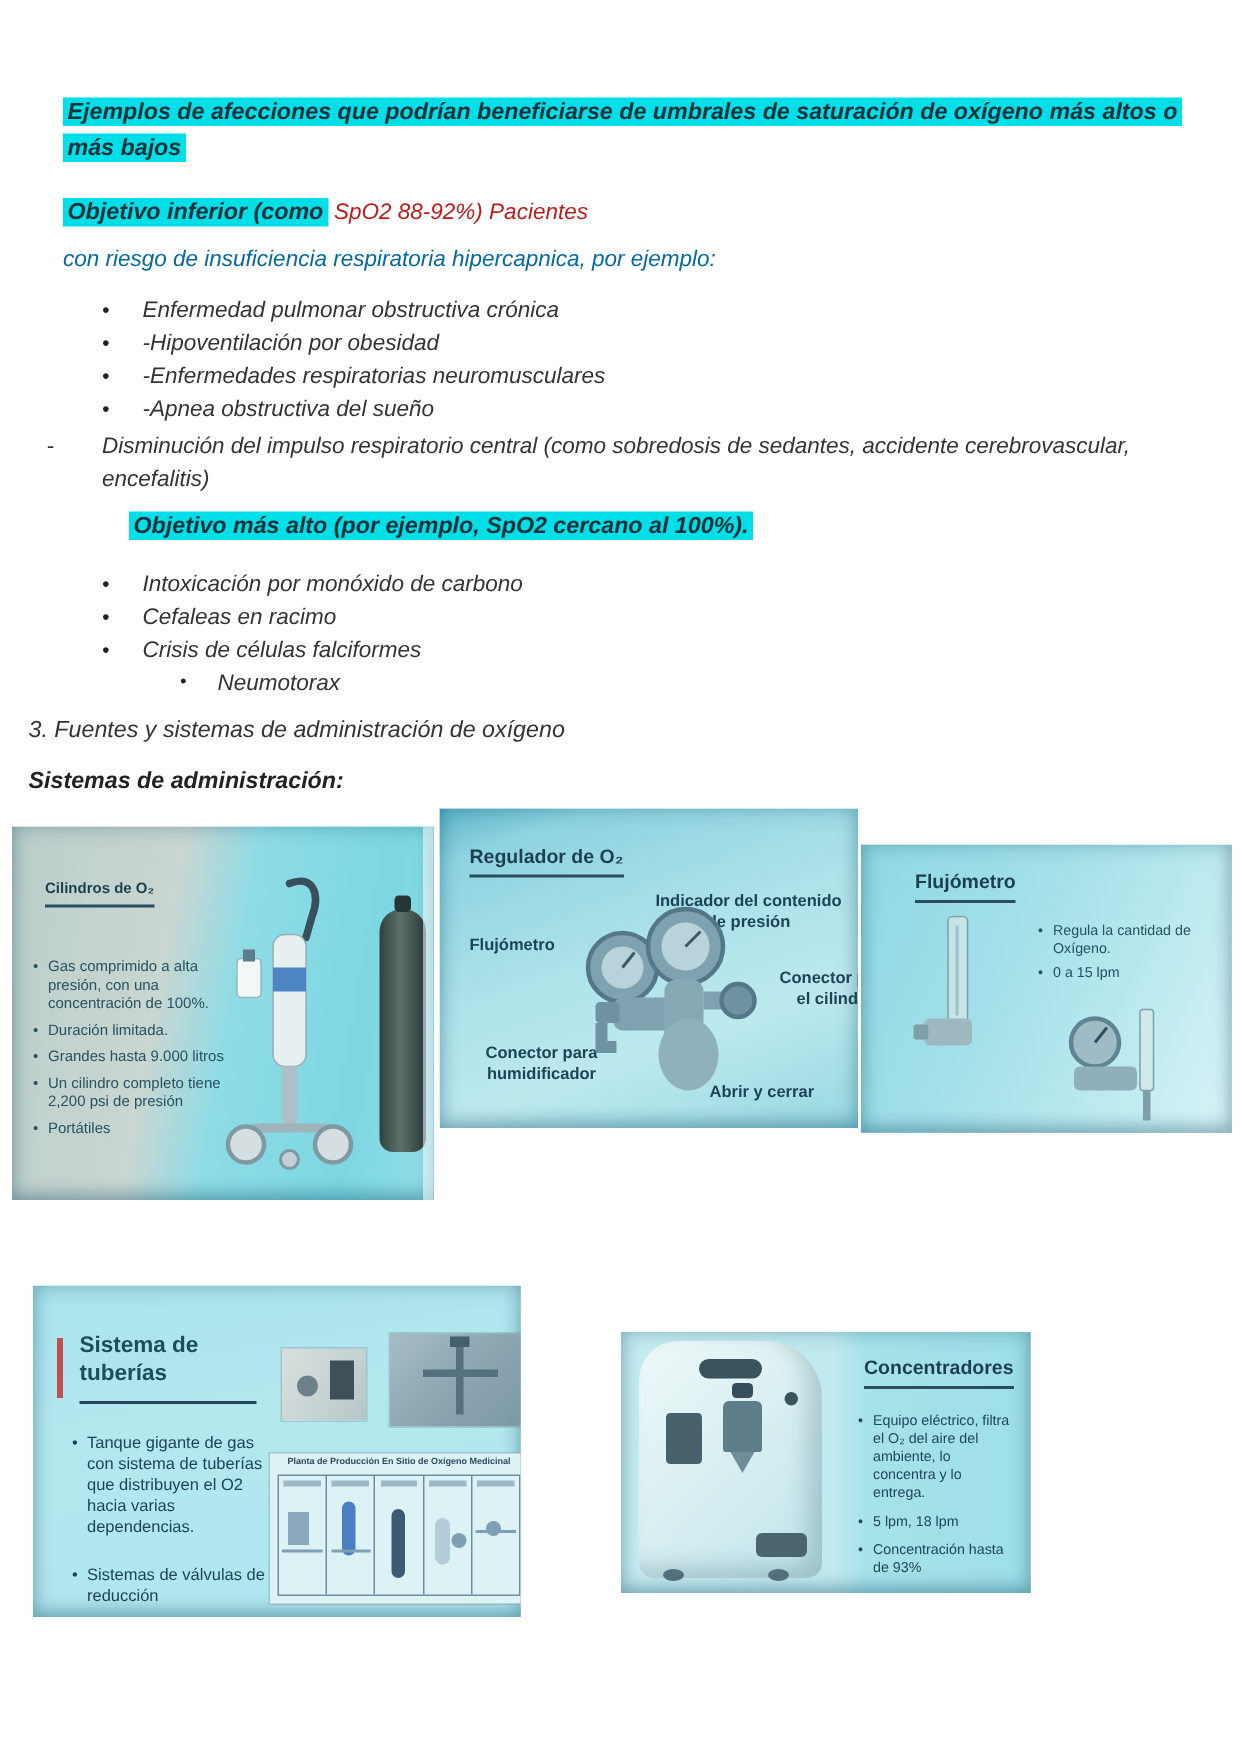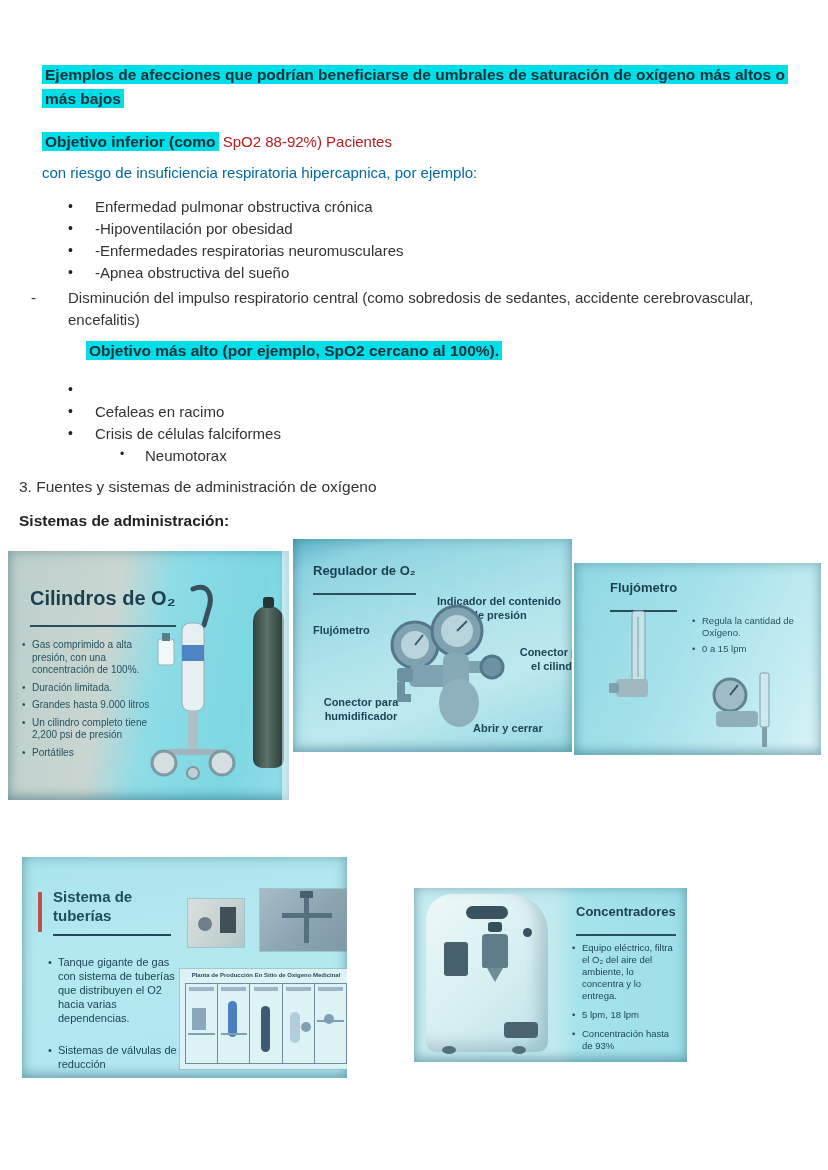--- a/index.html
+++ b/index.html
@@ -5,21 +5,21 @@
   * { box-sizing: border-box; }
   html, body { margin: 0; padding: 0; }
   body {
     width: 828px; height: 1170px;
     background: #ffffff;
     font-family: "Liberation Sans", sans-serif;
     color: #2e2e2e;
     position: relative;
     overflow: hidden;
   }
-  .abs { position: absolute; }
+  .abs { position: absolute; font-style: italic; }
 
   
   .doc-par { font-size: 15.5px; line-height: 24px; }
   .hl {
     background: #00dee8;
     color: #10303a;
     font-weight: bold;
     padding: 1px 3px;
     -webkit-box-decoration-break: clone;
     box-decoration-break: clone;
@@ -34,32 +34,32 @@
   .slide {
     position: absolute;
     box-shadow: inset 0 0 14px rgba(0, 70, 95, .25), inset 0 -4px 10px rgba(0, 60, 90, .25);
     overflow: hidden;
   }
   .slide-title {
     position: absolute;
     color: #1c3f50;
     font-weight: 600;
     border-bottom: 2px solid #2a4e5e;
-    padding-bottom: 15px;
+    padding-bottom: 5px;
     white-space: nowrap;
   }
   .s-bullets { position: absolute; color: #27525f; }
   .s-item { display: flex; }
   .s-marker { flex: none; width: 10px; }
 
   #slide-cilindros { left: 8px; top: 551px; width: 281px; height: 249px;
     background: linear-gradient(100deg, #bccfcb 0%, #c9d6d2 36%, #8edce6 52%, #7cd7e2 80%, #93dee8 100%); }
   #slide-cilindros::after { content:""; position:absolute; right:0; top:0; width:7px; height:100%;
     background: rgba(255,255,255,.55); }
-  #cil-title { left: 22px; top: 36px; font-size: 20px; }
+  #cil-title { left: 22px; top: 36px; font-size: 10px; }
   #cil-bullets { left: 14px; top: 88px; width: 142px; font-size: 10px; line-height: 12.5px; }
   #cil-bullets .s-item { margin-bottom: 5px; }
   #dark-cylinder { position: absolute; left: 245px; top: 55px; width: 31px; height: 162px;
     border-radius: 15px 15px 9px 9px;
     background: linear-gradient(90deg, #2e423f, #5d7269 45%, #26383a); }
   #dark-cylinder .neck { position: absolute; left: 10px; top: -9px; width: 11px; height: 11px; background:#243734; border-radius:3px; }
 
   #slide-regulador { left: 293px; top: 539px; width: 279px; height: 213px;
     background: linear-gradient(160deg, #5fb7cc 0%, #8ed3e0 12%, #aee3ea 45%, #bce9ee 68%, #97d8e2 100%); }
   #reg-title { left: 20px; top: 24px; font-size: 13px; }
@@ -168,20 +168,21 @@
   <span style="width:700px;">Disminución del impulso respiratorio central (como sobredosis de sedantes, accidente cerebrovascular, encefalitis)</span>
 </div>
 
 <div class="abs doc-par" style="left:42px; top:339px; width:752px;margin-left:44px;">
   <span class="hl">Objetivo más alto (por ejemplo, SpO2 cercano al 100%).</span>
 </div>
 
 <div class="abs" style="left:68px; top:381px;">
   <div class="bullet-row">
     <span class="bullet-marker">•</span>
+    <span>Intoxicación por monóxido de carbono</span>
   </div>
   <div class="bullet-row">
     <span class="bullet-marker">•</span>
     <span>Cefaleas en racimo</span>
   </div>
   <div class="bullet-row">
     <span class="bullet-marker">•</span>
     <span>Crisis de células falciformes</span>
   </div>
 </div>

